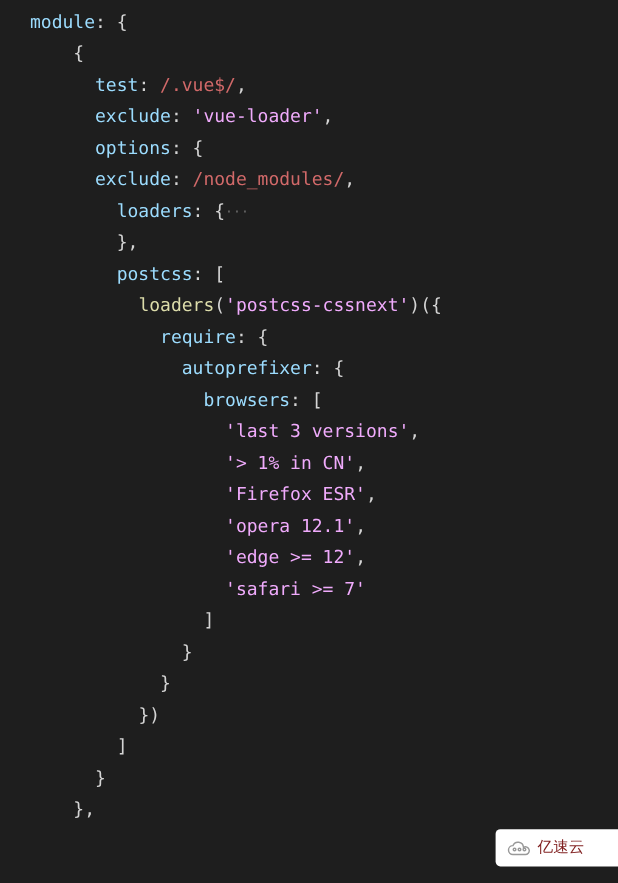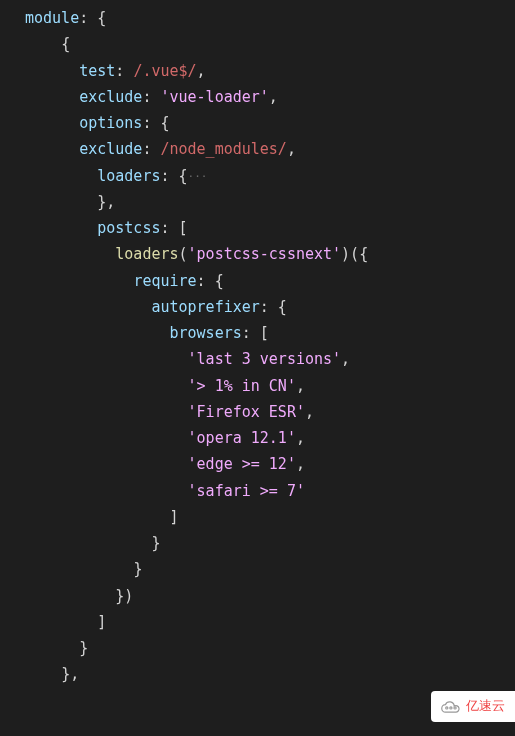--- a/index.html
+++ b/index.html
@@ -26,24 +26,24 @@
     .punct { color: #d4d4d4; }
     .regex { color: #d16969; }
     .string { color: #f0abfc; }
     .func { color: #dcdcaa; }
     .ellipsis { color: #6a6a6a; font-size: 11px; vertical-align: middle; }
     .watermark {
       position: absolute;
       bottom: 14px;
       right: 0;
       background: #ffffff;
-      color: #ef4444;
+      color: #7f1d1d;
       font-family: sans-serif;
       font-size: 13px;
-      padding: 4px 10px 4px 8px;
+      padding: 4px 28px 4px 8px;
       display: flex;
       align-items: center;
       gap: 5px;
       border-top-left-radius: 4px;
       border-bottom-left-radius: 4px;
     }
     .watermark svg {
       width: 22px;
       height: 16px;
     }

